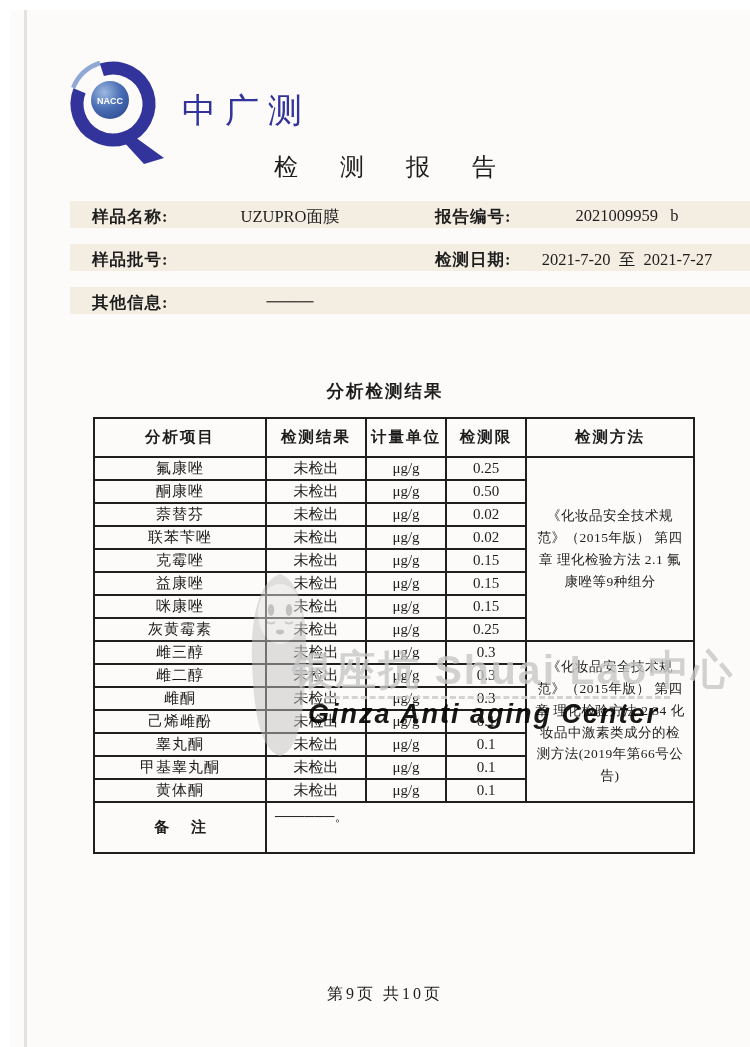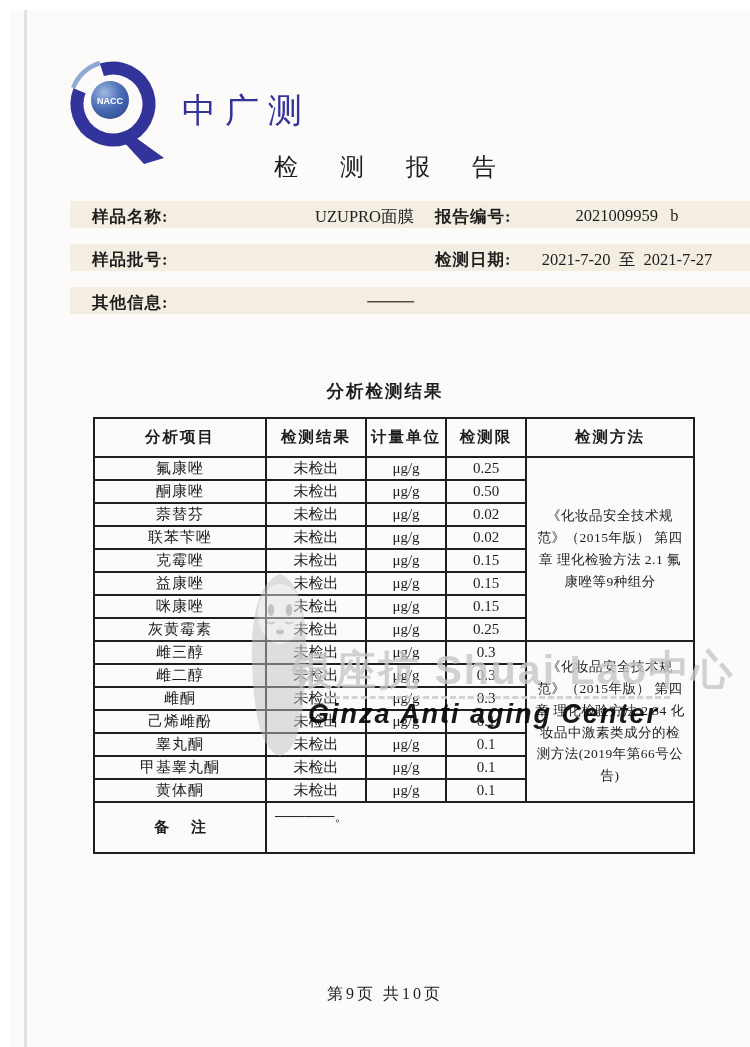--- a/index.html
+++ b/index.html
@@ -19,21 +19,21 @@
 
   .doc-title{position:absolute;top:141px;left:0;width:100%;text-align:center;
              font-size:24px;font-weight:normal;letter-spacing:18px;text-indent:18px;}
 
   
   .info{position:absolute;top:193px;left:0;width:100%;font-size:16.5px;}
   .irow{position:relative;height:43px;}
   .lab{position:absolute;font-weight:600;letter-spacing:1px;top:3px;}
   .l1{left:82px}.l2{left:425px}
   .val{position:absolute;top:3px;text-align:center;white-space:pre-wrap;}
-  .v1{left:156px;width:248px;text-align:right;}
+  .v1{left:156px;width:248px;}
   .v2{left:501px;width:232px;}
 
   .section-title{position:absolute;top:369px;left:0;width:100%;text-align:center;
                  font-weight:bold;font-size:17.5px;letter-spacing:2px;}
 
   
   .results{position:absolute;left:83px;top:407px;width:600px;border-collapse:collapse;
            table-layout:fixed;font-size:15px;z-index:1;}
   .results th,.results td{border:2px solid #1f1f1f;text-align:center;padding:0;overflow:hidden;}
   .results thead th{height:37px;font-weight:bold;font-size:15.5px;letter-spacing:2px;border-radius:11px;}

